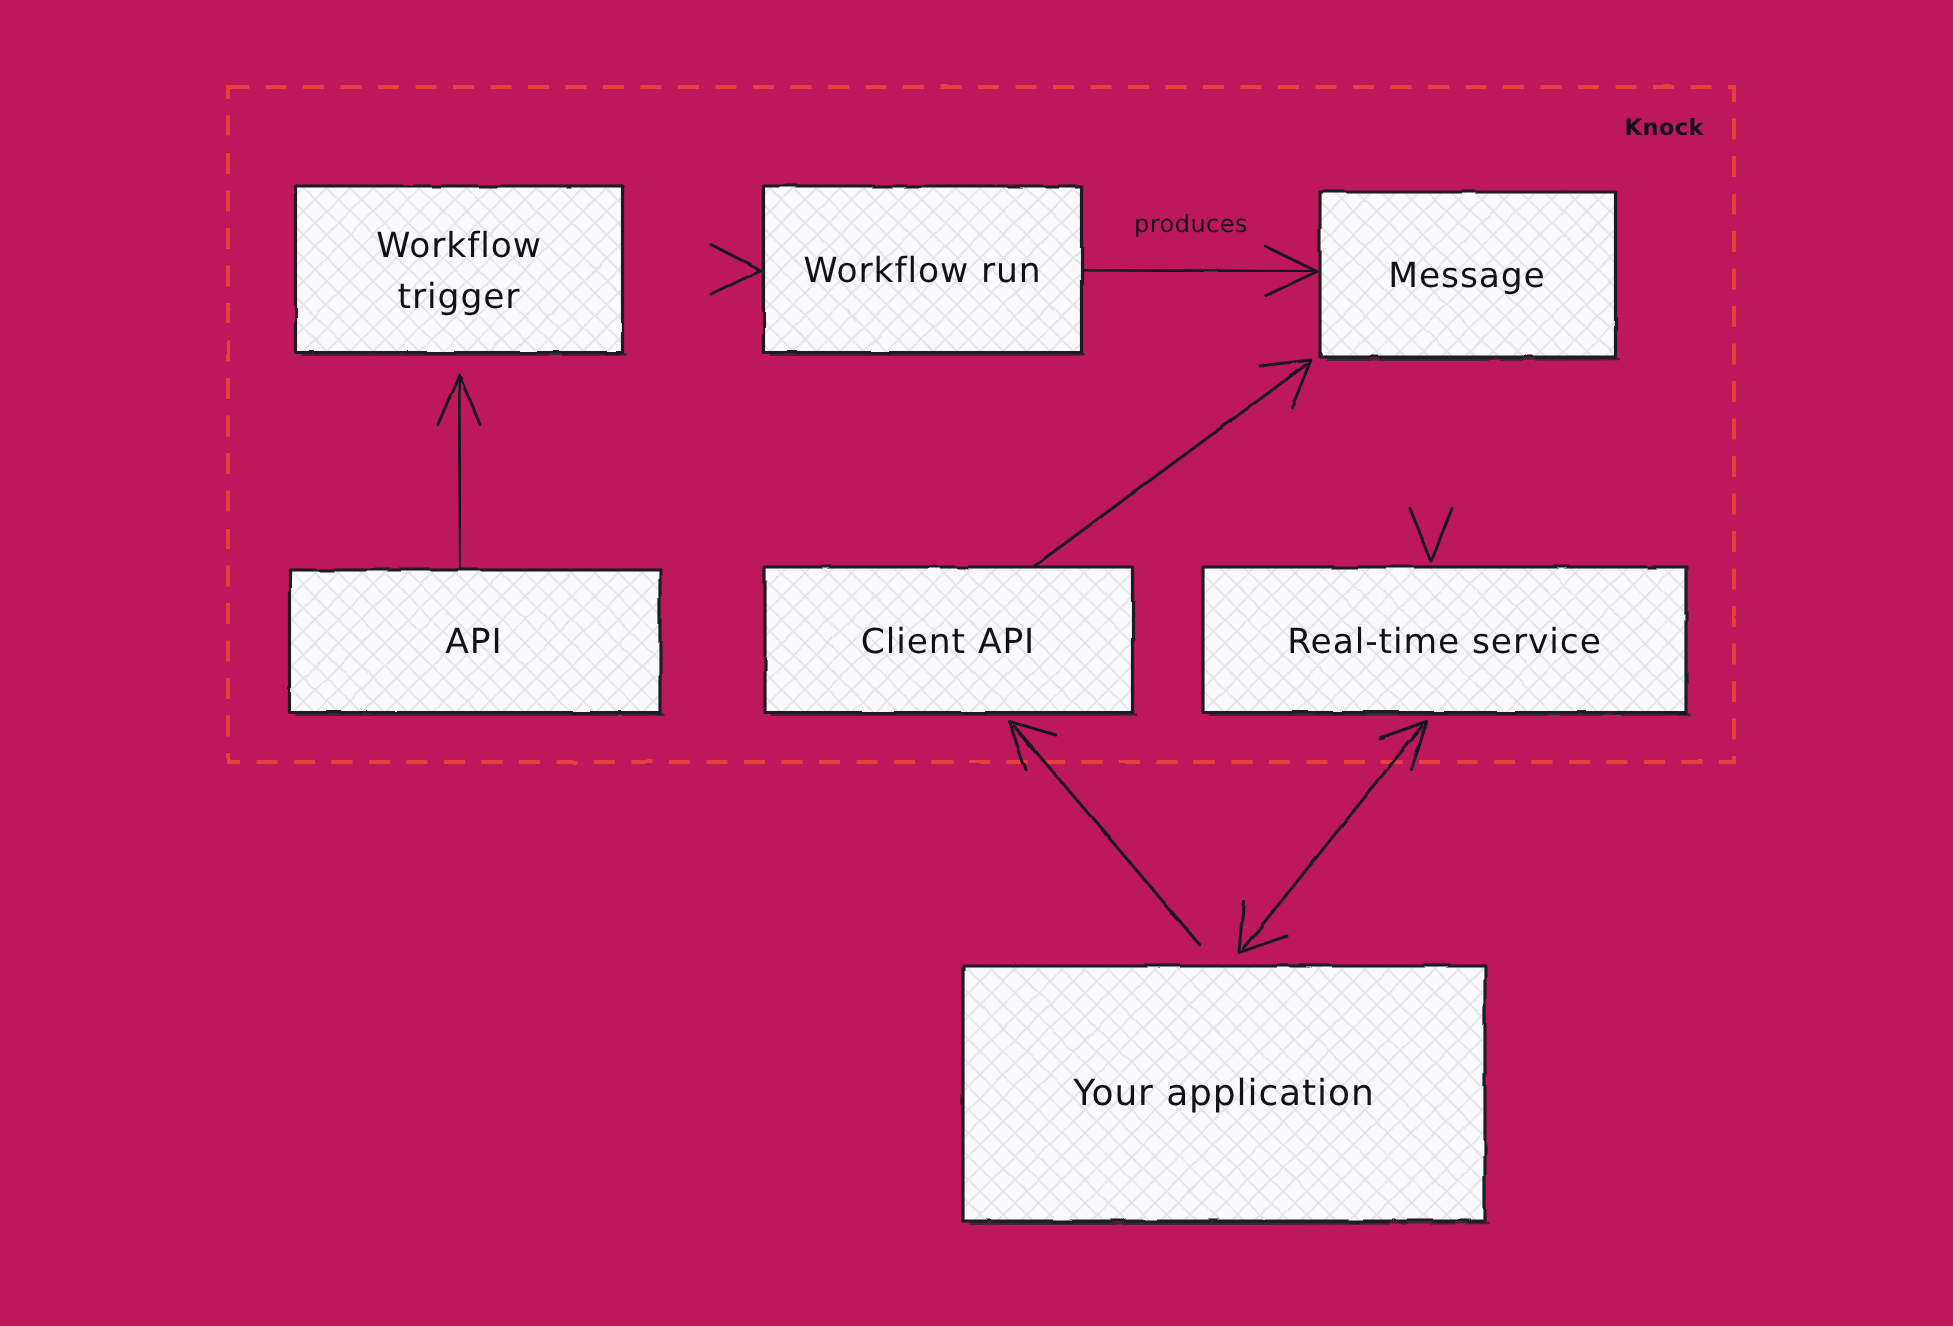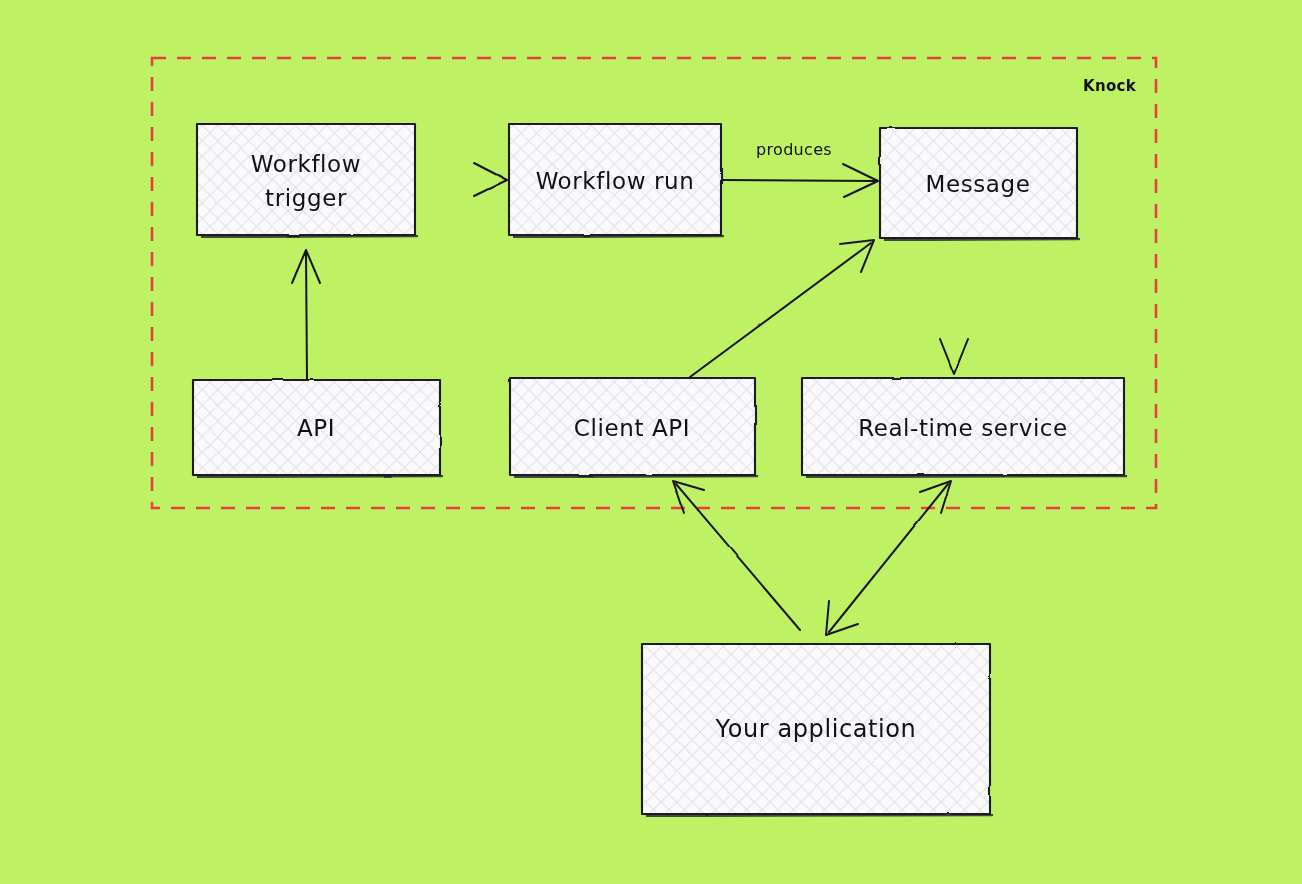--- a/index.html
+++ b/index.html
@@ -10,21 +10,21 @@
   body {
     width: 1302px;
     height: 884px;
     font-family: "DejaVu Sans", sans-serif;
     overflow: hidden;
   }
   #diagram-root {
     position: relative;
     width: 1302px;
     height: 884px;
-    background: #bef264;
+    background: #be185d;
   }
   svg#diagram-svg {
     display: block;
     width: 1302px;
     height: 884px;
   }
   .node-label {
     font-family: "DejaVu Sans", sans-serif;
     font-size: 23px;
     fill: #111216;

